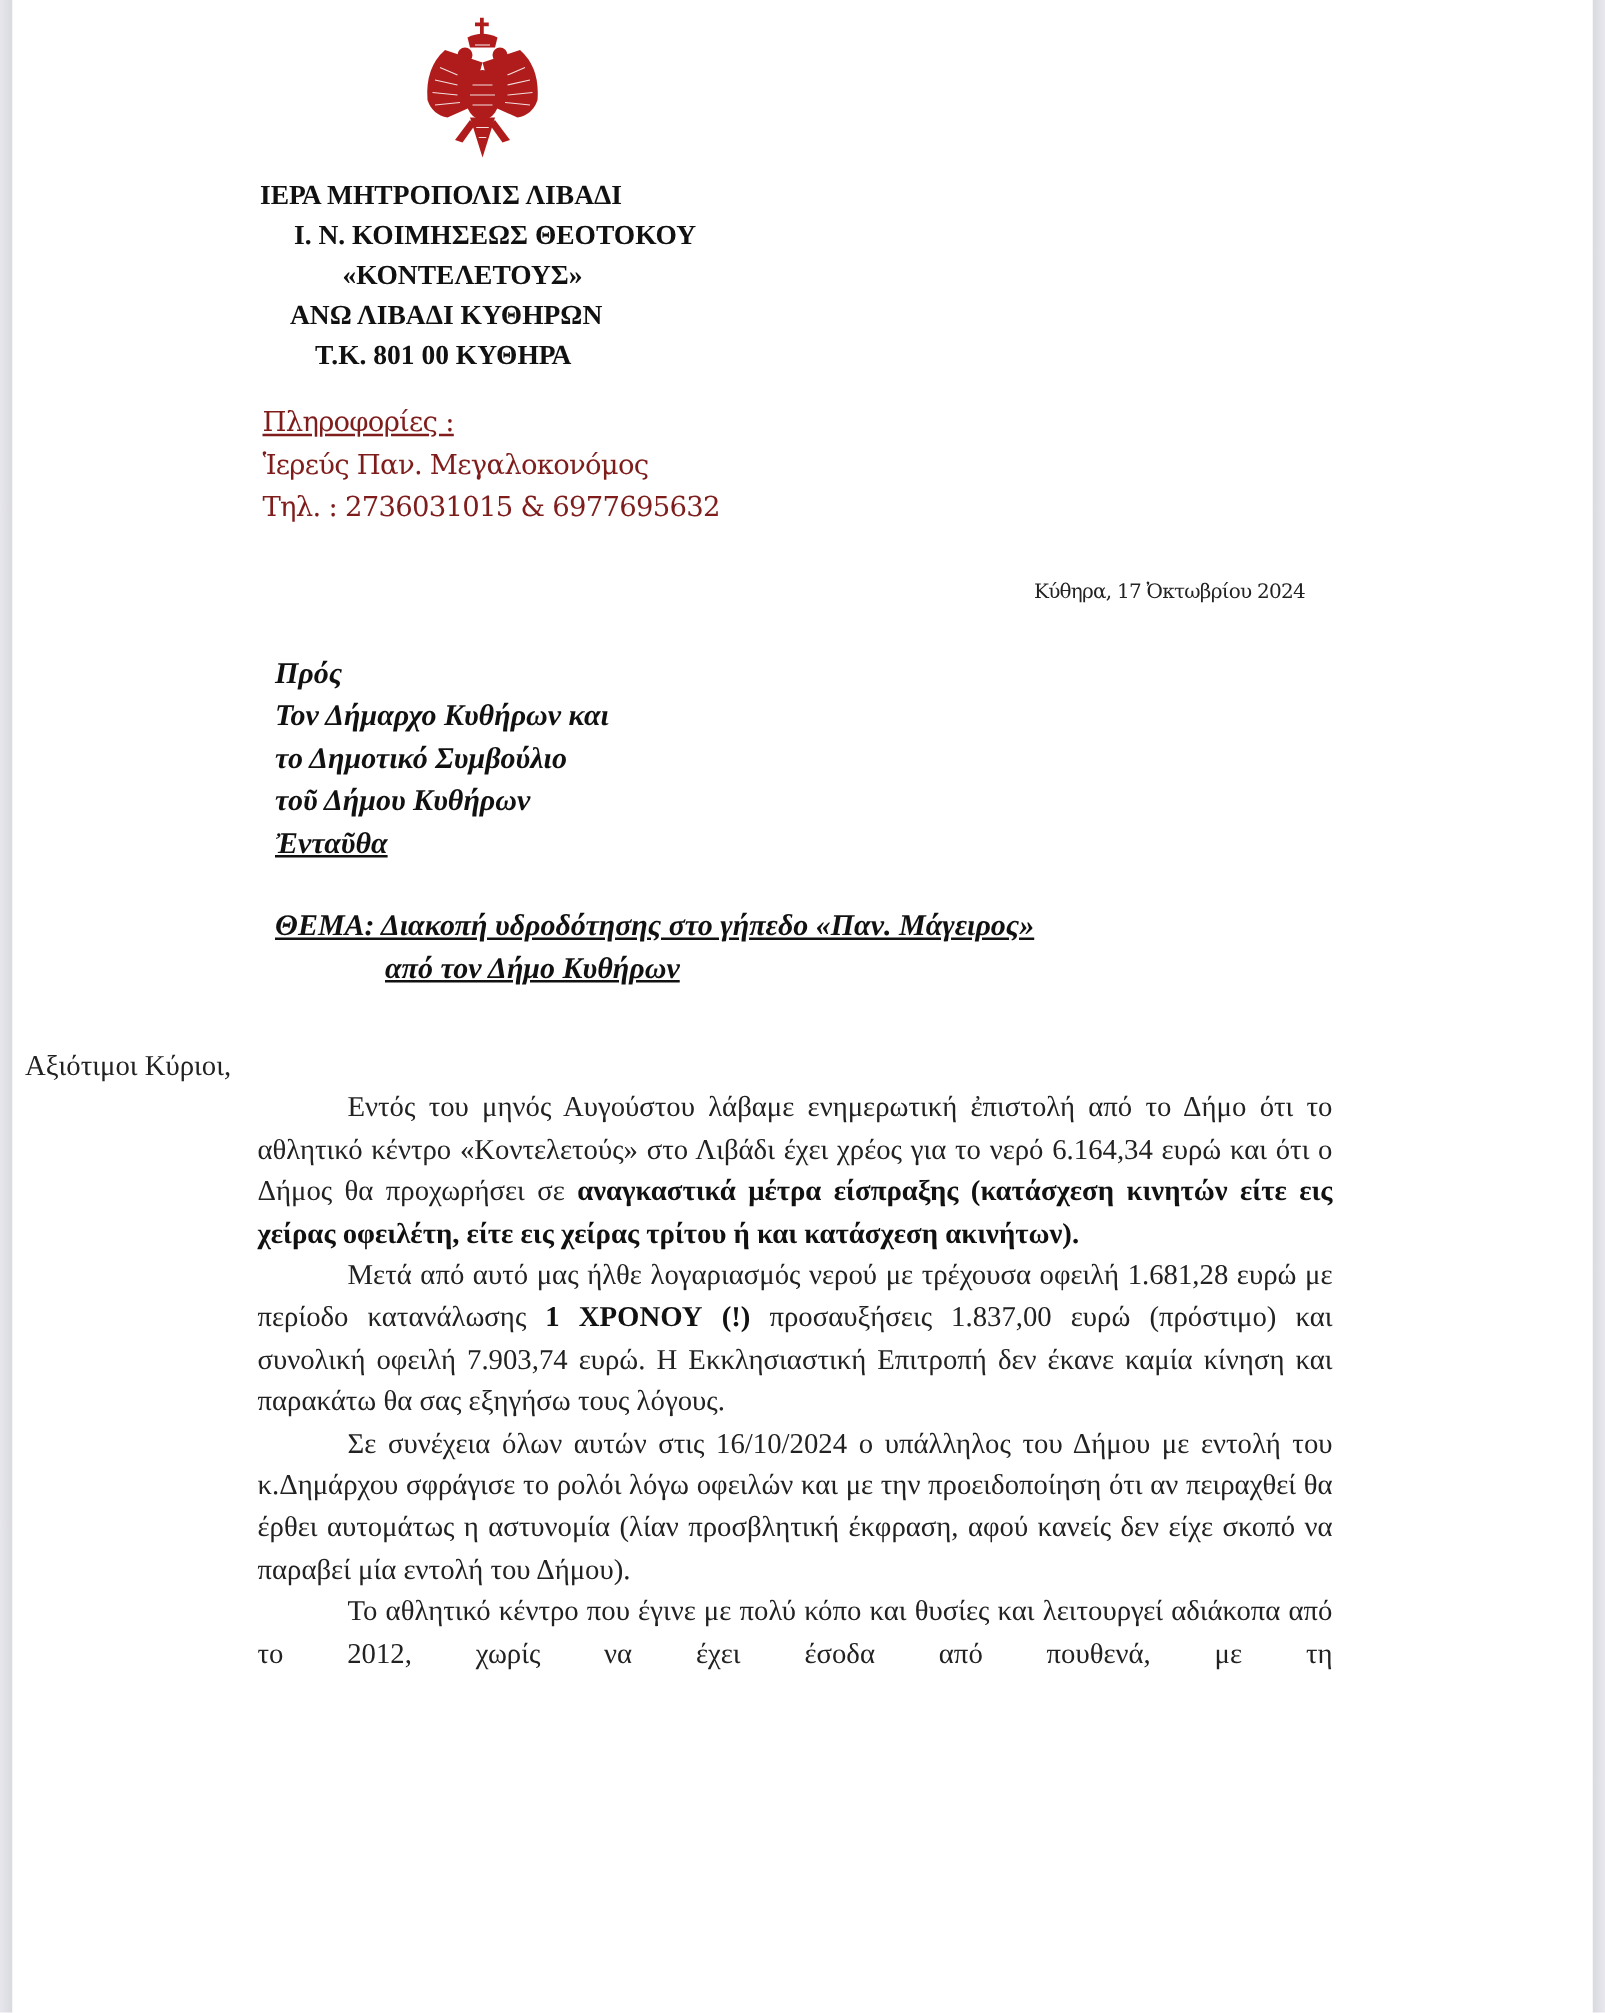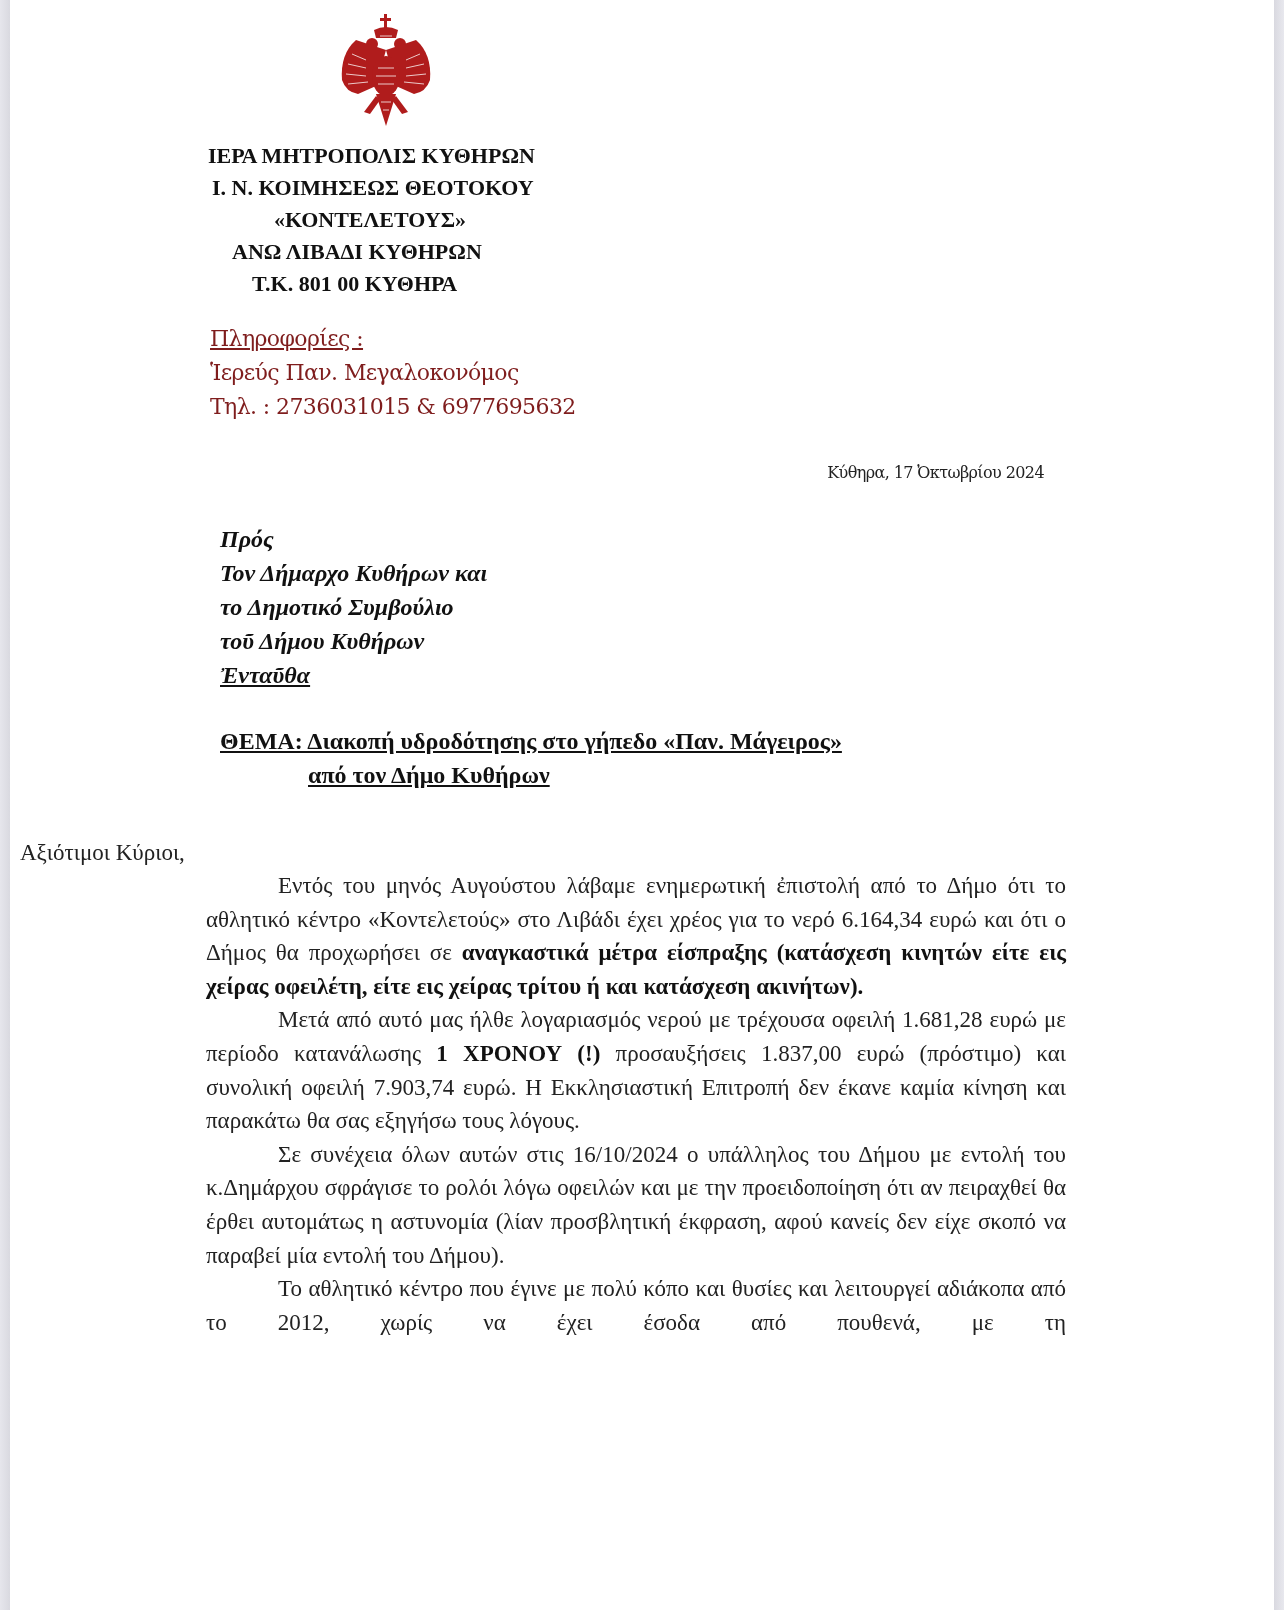--- a/index.html
+++ b/index.html
@@ -14,38 +14,38 @@
   .edge-right { position: absolute; right: 0; top: 0; width: 10px; height: 1610px;
     background: linear-gradient(to right, #d9d9e0, #e8e8ee); }
   .page { position: absolute; left: 10px; top: 0; width: 1264px; height: 1610px; background: #fff; }
 
   .emblem { position: absolute; left: 326px; top: 14px; width: 100px; height: 120px; }
 
   .header { position: absolute; left: 190px; top: 140px; width: 380px;
     font-family: "Liberation Serif", serif; font-weight: bold; font-size: 22px; line-height: 32px; color: #111; }
   .header div { white-space: nowrap; }
   .h0 { padding-left: 8px; }
-  .h1 { padding-left: 12px; }
+  .h1 { padding-left: 12px; text-align: center; }
   .h2 { padding-left: 74px; }
   .h3 { padding-left: 32px; }
   .h4 { padding-left: 52px; }
 
   .info { position: absolute; left: 200px; top: 322px; font-size: 22px; line-height: 34px;
     font-family: "DejaVu Serif", serif; letter-spacing: -0.6px; color: #7f1d1d; }
   .info .u { text-decoration: underline; }
 
   .date { position: absolute; right: 230px; top: 456px; font-size: 16px; line-height: 34px;
     letter-spacing: -0.6px; color: #222; white-space: nowrap; }
 
   .recipient { position: absolute; left: 210px; top: 522px; font-family: "Liberation Serif", serif;
     font-style: italic; font-weight: bold; font-size: 24px; line-height: 34px; color: #111; }
   .recipient .u { text-decoration: underline; }
 
   .subject { position: absolute; left: 210px; top: 724px; font-family: "Liberation Serif", serif;
-    font-weight: bold; font-size: 24px; line-height: 34px; color: #111; }
+    font-style: italic; font-weight: bold; font-size: 24px; line-height: 34px; color: #111; }
   .subject span { text-decoration: underline; }
   .subject .s2 { display: block; padding-left: 88px; }
 
   .greeting { position: absolute; left: 0; width: 1000px; top: 836px; text-align: left;
     font-family: "Liberation Serif", serif; font-size: 23px; line-height: 33px; color: #222; padding-left: 10px; box-sizing: border-box; }
 
   .body { position: absolute; left: 196px; top: 869px; width: 860px;
     font-family: "Liberation Serif", serif; font-size: 23px; line-height: 33.6px; color: #222;
     text-align: justify; }
   .body p { margin: 0; text-indent: 72px; }
@@ -82,21 +82,21 @@
     </g>
     <g fill="none" stroke="#ffffff" stroke-width="0.9" opacity="0.85">
       <path d="M16 40 L30 46 M12 50 L30 54 M10 60 L30 62 M12 70 L32 68"></path>
       <path d="M84 40 L70 46 M88 50 L70 54 M90 60 L70 62 M88 70 L68 68"></path>
       <path d="M42 54 H58 M40 62 H60 M42 70 H58 M45 88 H55 M47 96 H53"></path>
       <path d="M44 22 H56"></path>
     </g>
   </svg>
 
   <div class="header">
-    <div class="h0">ΙΕΡΑ ΜΗΤΡΟΠΟΛΙΣ ΚΥΘΗΡΩΝ</div>
+    <div class="h0">ΙΕΡΑ ΜΗΤΡΟΠΟΛΙΣ ΛΙΒΑΔΙ</div>
     <div class="h1">Ι. Ν. ΚΟΙΜΗΣΕΩΣ ΘΕΟΤΟΚΟΥ</div>
     <div class="h2">«ΚΟΝΤΕΛΕΤΟΥΣ»</div>
     <div class="h3">ΑΝΩ ΛΙΒΑΔΙ ΚΥΘΗΡΩΝ</div>
     <div class="h4">Τ.Κ. 801 00  ΚΥΘΗΡΑ</div>
   </div>
 
   <div class="info">
     <div class="u">Πληροφορίες :</div>
     <div>Ἱερεύς Παν. Μεγαλοκονόμος</div>
     <div>Τηλ. : 2736031015 &amp; 6977695632</div>

